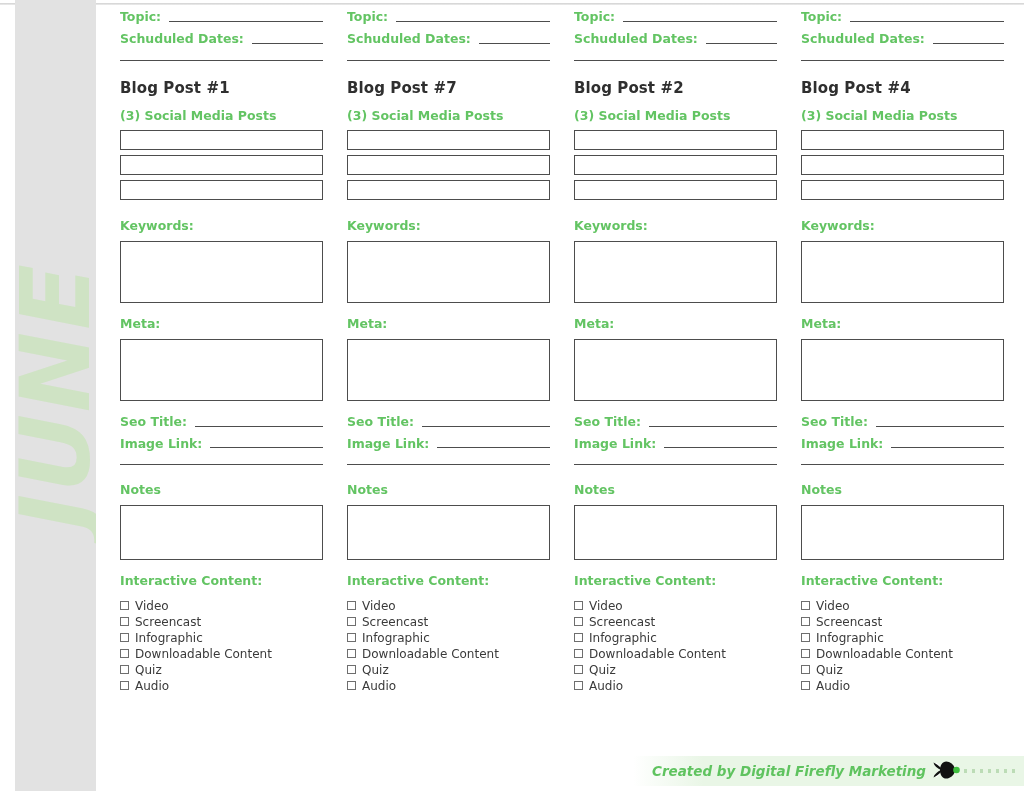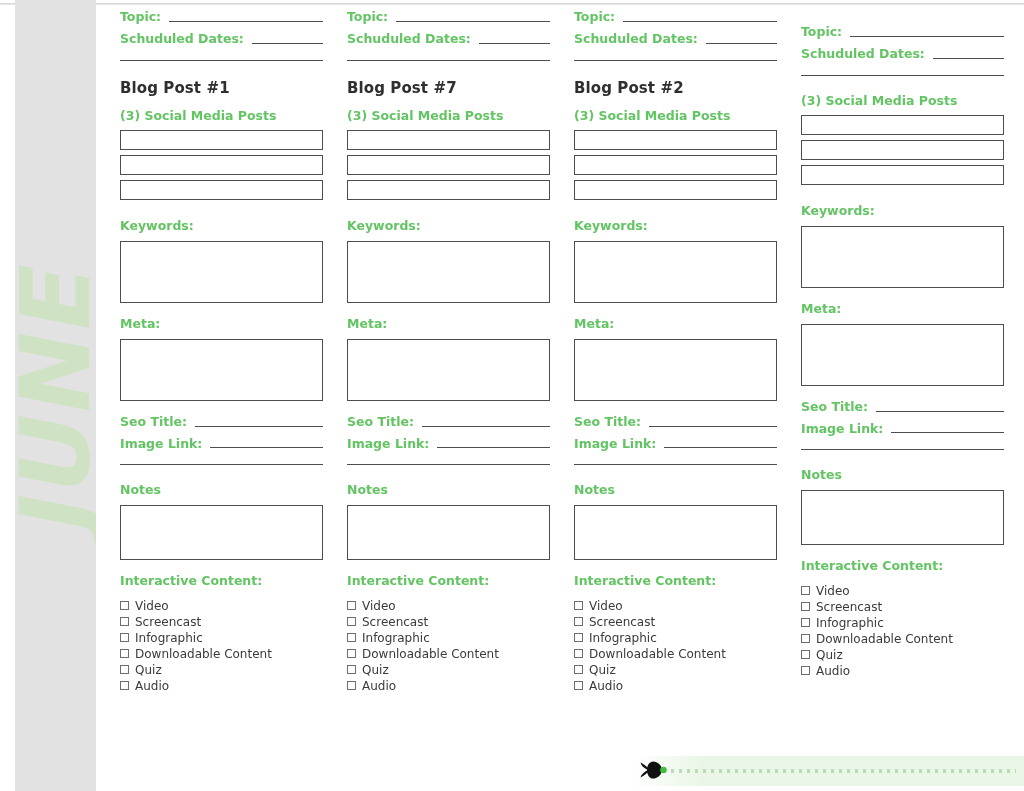--- a/index.html
+++ b/index.html
@@ -447,20 +447,21 @@
         <span class="rule"></span>
       </div>
 
       <div class="field-row">
         <span class="glabel">Schuduled Dates:</span>
         <span class="rule"></span>
       </div>
       <div class="rule-full"></div>
 
       <div class="spacer-18"></div>
+      <div class="post-title">Blog Post #4</div>
 
       <div class="glabel">(3) Social Media Posts</div>
       <div class="spacer-8"></div>
       <div class="box box-line"></div>
       <div class="box box-line"></div>
       <div class="box box-line"></div>
 
       <div class="spacer-14"></div>
       <div class="glabel">Keywords:</div>
       <div class="spacer-8"></div>
@@ -513,20 +514,21 @@
         <div class="check-item">
           <span class="check-box"></span>
           <span class="check-label">Audio</span>
         </div>
       </div>
     </div>
 
   </div>
 
   <div class="footer-band">
+    <span class="footer-text">Created by Digital Firefly Marketing</span>
     <span class="firefly">
       <svg width="34" height="24" viewBox="0 0 34 24" xmlns="http://www.w3.org/2000/svg">
 
         <path d="M8 4 L13 9" stroke="#ffffff" stroke-width="1.4" fill="none"></path>
         <path d="M8 18 L13 13" stroke="#ffffff" stroke-width="1.4" fill="none"></path>
 
         <path d="M12 11 C12 4.5 16 1 21 3 C25 4.6 27 8 27 11
                  C27 14 25 17.4 21 19 C16 21 12 17.5 12 11 Z" fill="#111111"></path>
         <path d="M13 11 C9 9 6 6.5 5.5 3.5 C8.5 5 11 7 13 9 Z" fill="#111111"></path>
         <path d="M13 11 C9 13 6 15.5 5.5 18.5 C8.5 17 11 15 13 13 Z" fill="#111111"></path>

